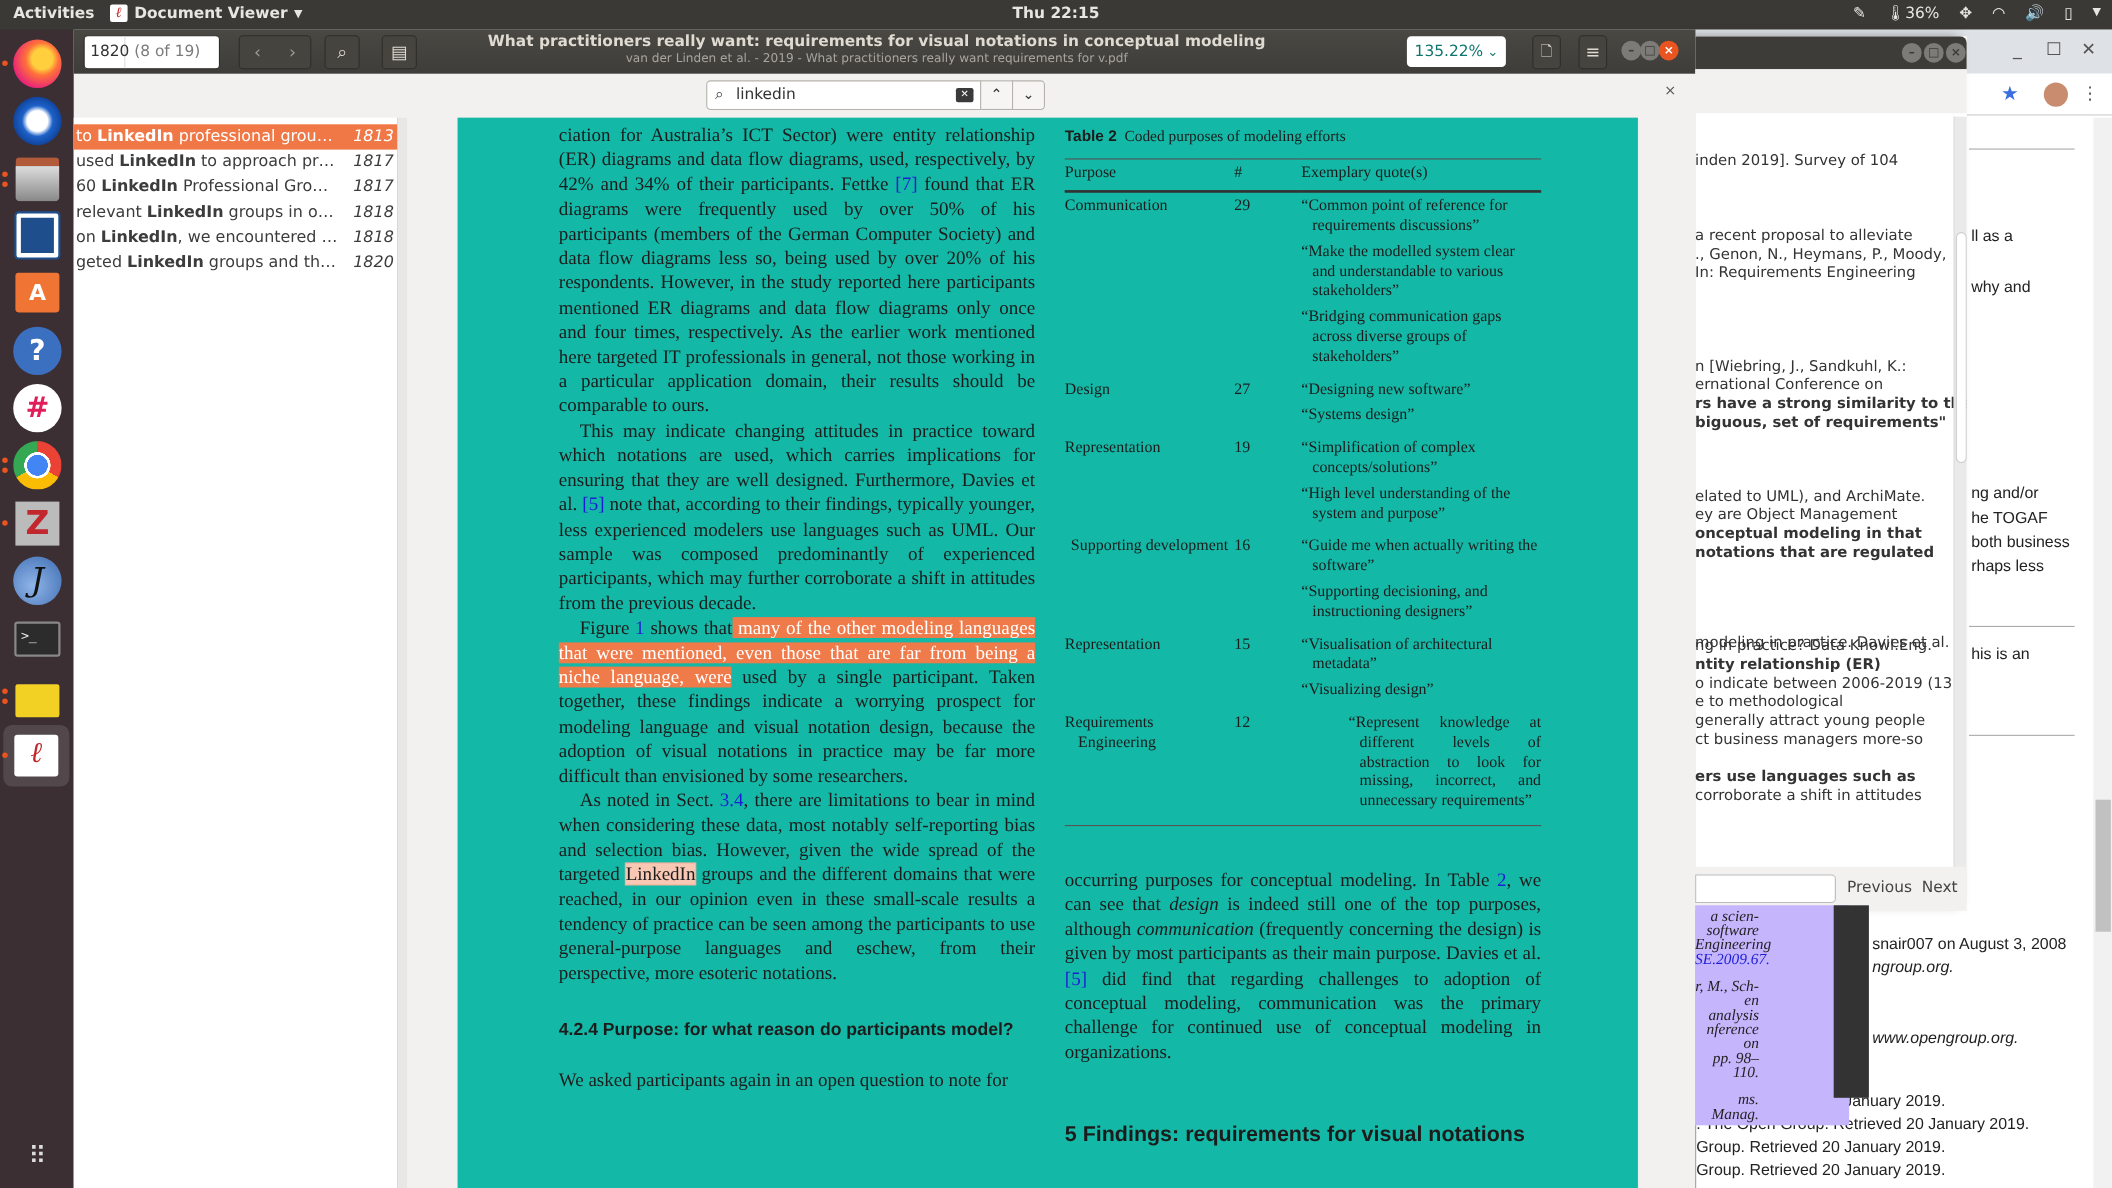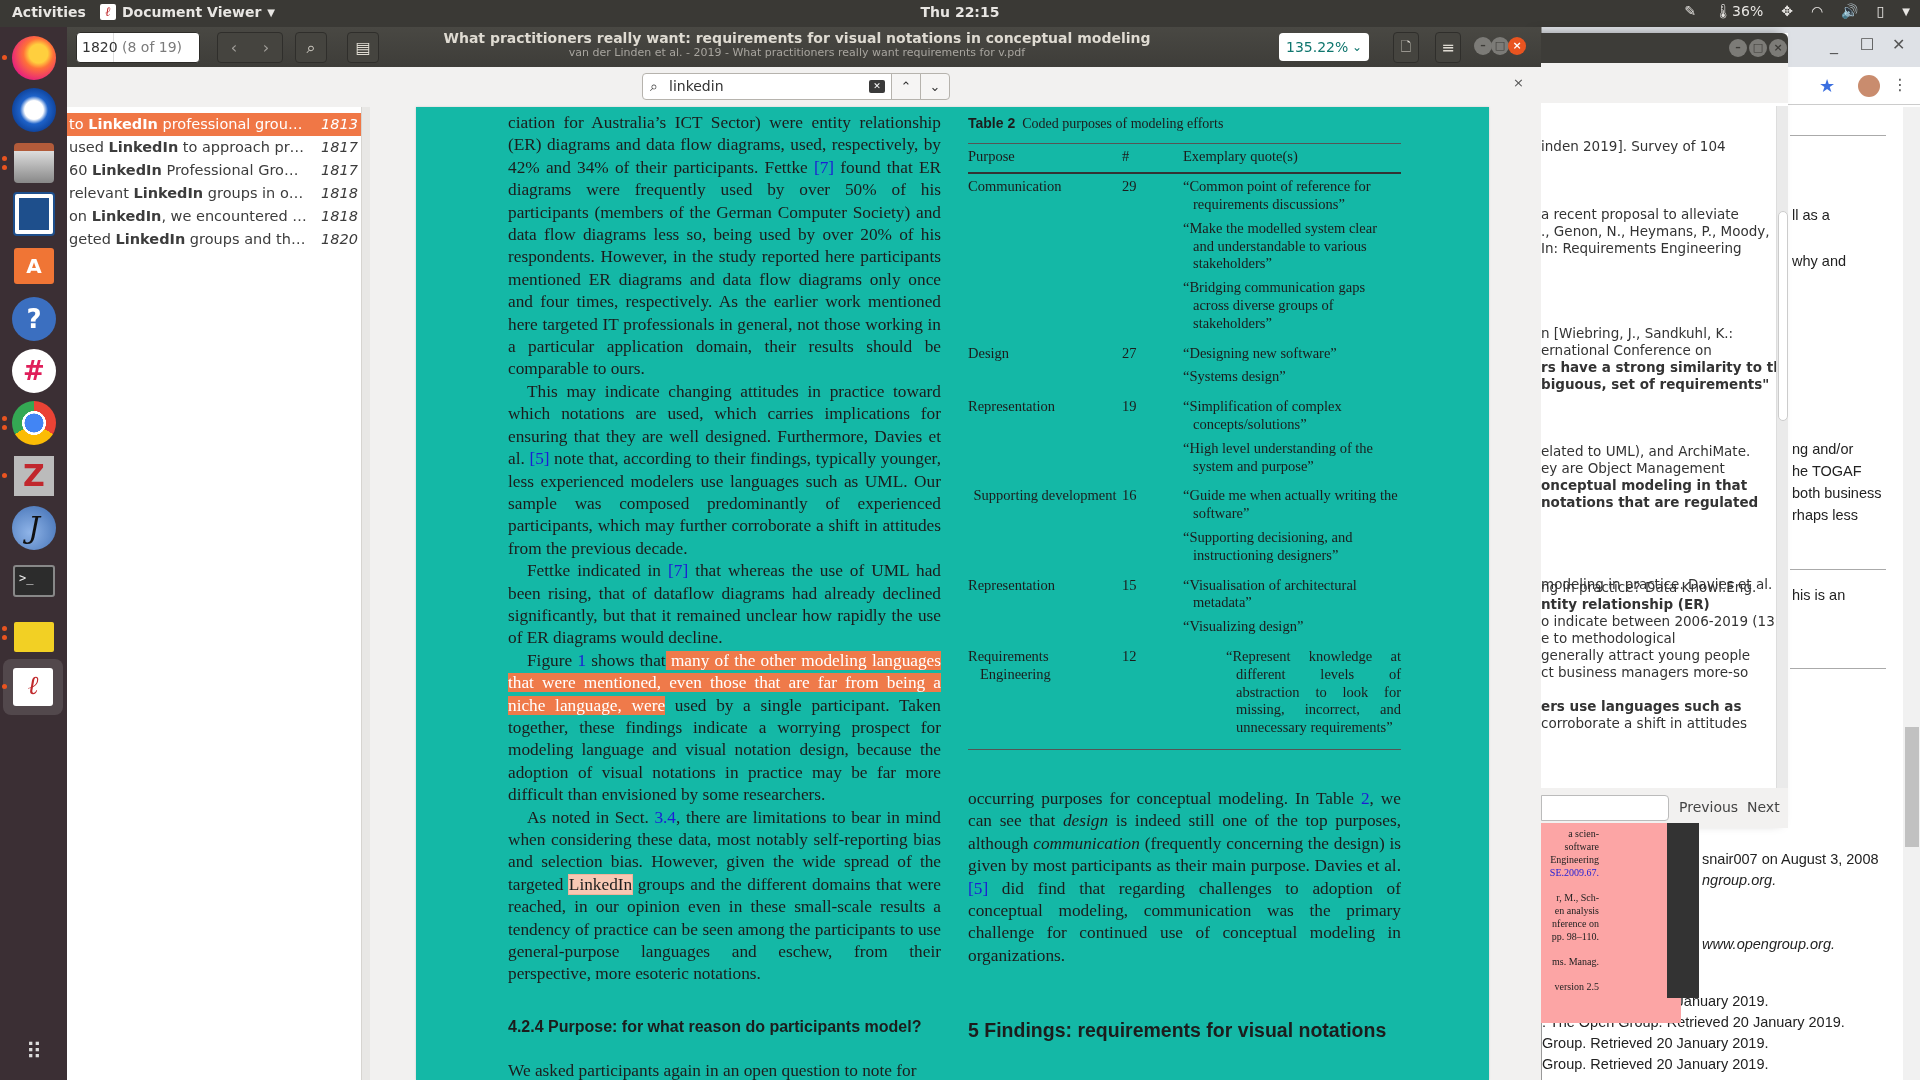--- a/index.html
+++ b/index.html
@@ -85,21 +85,21 @@
   .chrome-thumb{position:absolute;left:2px;top:620px;width:14px;height:120px;background:#c1c1c1;}
 
   .gedit{position:absolute;left:1541px;top:33px;width:247px;height:790px;background:#fff;box-shadow:-8px 0 10px rgba(0,0,0,0.35);overflow:hidden;}
   .gedit-head{position:absolute;left:0;top:0;width:247px;height:30px;background:#3d3c38;border-radius:0 6px 0 0;}
   .gedit-tool{position:absolute;left:0;top:30px;width:247px;height:40px;background:#f2f1f0;}
   .gedit-text{position:absolute;font-family:"DejaVu Sans",sans-serif;font-size:13.5px;color:#333;white-space:nowrap;}
   .gedit-scroll{position:absolute;left:235px;top:73px;width:12px;height:715px;background:#eaeaea;border-left:1px solid #ddd;}
   .gedit-thumb{position:absolute;left:1px;top:105px;width:10px;height:210px;background:#fff;border:1px solid #ccc;border-radius:5px;}
   .gedit-find{position:absolute;left:0;top:788px;width:247px;height:42px;background:#f2f1f0;}
 
-  .peek{position:absolute;left:1541px;top:823px;width:140px;height:200px;background:#fca5a5;overflow:hidden;font-family:"Liberation Serif",serif;font-size:10px;color:#222;}
+  .peek{position:absolute;left:1541px;top:823px;width:140px;height:200px;background:#c4b5fd;overflow:hidden;font-family:"Liberation Serif",serif;font-size:14px;color:#222;font-style:italic;}
   .peekdark{position:absolute;left:1667px;top:823px;width:32px;height:175px;background:#333;}
 </style>
 </head>
 <body>
 
 <div class="topbar">
   <span class="activities">Activities</span>
   <span class="appmenu">
     <span class="appicon">ℓ</span>
     <span>Document Viewer</span>
@@ -332,21 +332,20 @@
         <span class="txt"><span>geted </span><b>LinkedIn</b><span> groups and the diff…</span></span>
         <span class="pg">1820</span>
       </div>
     </div>
   <div class="sidegap"></div>
 
   <div class="page">
     <div class="colL">
       <p><span>ciation for Australia’s ICT Sector) were entity relationship (ER) diagrams and data flow diagrams, used, respectively, by 42% and 34% of their participants. Fettke </span><span class="link">[7]</span><span> found that ER diagrams were frequently used by over 50% of his participants (members of the German Computer Society) and data flow diagrams less so, being used by over 20% of his respondents. However, in the study reported here participants mentioned ER diagrams and data flow diagrams only once and four times, respectively. As the earlier work mentioned here targeted IT professionals in general, not those working in a particular application domain, their results should be comparable to ours.</span></p>
       <p class="ind"><span>This may indicate changing attitudes in practice toward which notations are used, which carries implications for ensuring that they are well designed. Furthermore, Davies et al. </span><span class="link">[5]</span><span> note that, according to their findings, typically younger, less experienced modelers use languages such as UML. Our sample was composed predominantly of experienced participants, which may further corroborate a shift in attitudes from the previous decade.</span></p>
-      <p class="ind"><span>Fettke indicated in </span><span class="link">[7]</span><span> that whereas the use of UML had been rising, that of dataflow diagrams had already declined significantly, but that it remained unclear how rapidly the use of ER diagrams would decline.</span></p>
       <p class="ind"><span>Figure </span><span class="link">1</span><span> shows that</span><span class="hl"> many of the other modeling languages that were mentioned, even those that are far from being a niche language, were</span><span> used by a single participant. Taken together, these findings indicate a worrying prospect for modeling language and visual notation design, because the adoption of visual notations in practice may be far more difficult than envisioned by some researchers.</span></p>
       <p class="ind"><span>As noted in Sect. </span><span class="link">3.4</span><span>, there are limitations to bear in mind when considering these data, most notably self-reporting bias and selection bias. However, given the wide spread of the targeted </span><span class="hl2">LinkedIn</span><span> groups and the different domains that were reached, in our opinion even in these small-scale results a tendency of practice can be seen among the participants to use general-purpose languages and eschew, from their perspective, more esoteric notations.</span></p>
       <p class="h424">4.2.4  Purpose: for what reason do participants model?</p>
       <p style="margin-top:22px!important;">We asked participants again in an open question to note for</p>
     </div>
 
     <div class="colR">
       <div class="tcap"><b>Table 2</b>&nbsp;&nbsp;<span>Coded purposes of modeling efforts</span></div>
       <table class="t2">
         <thead>

